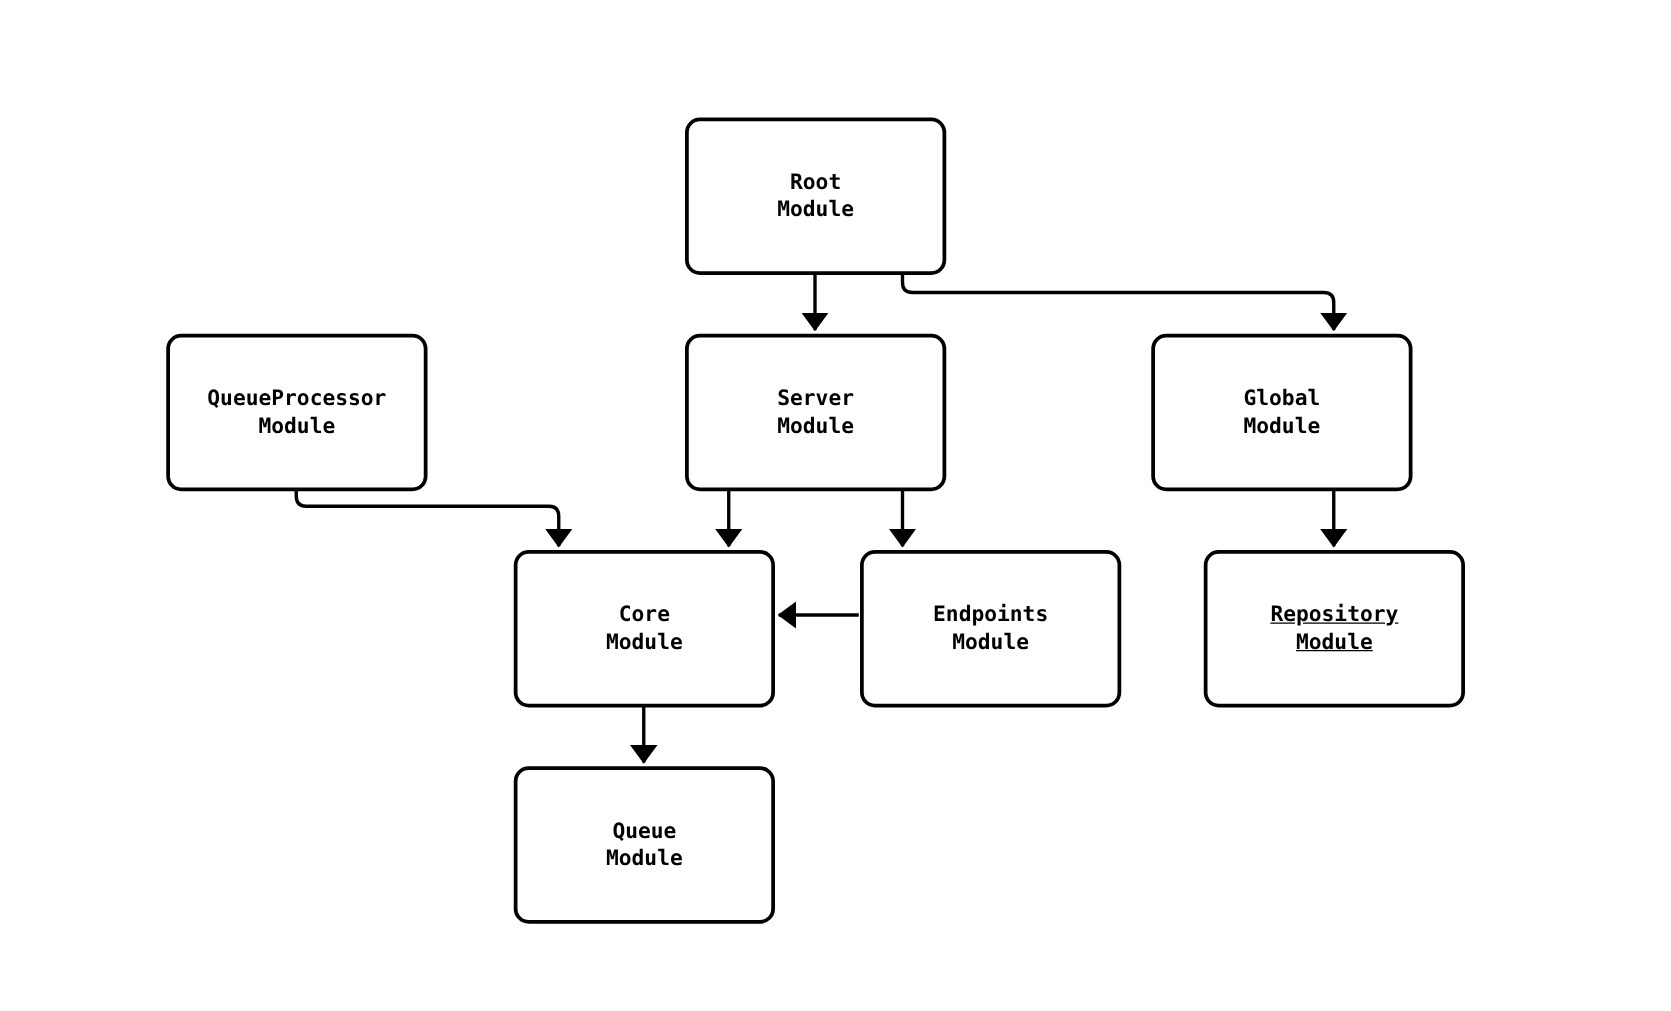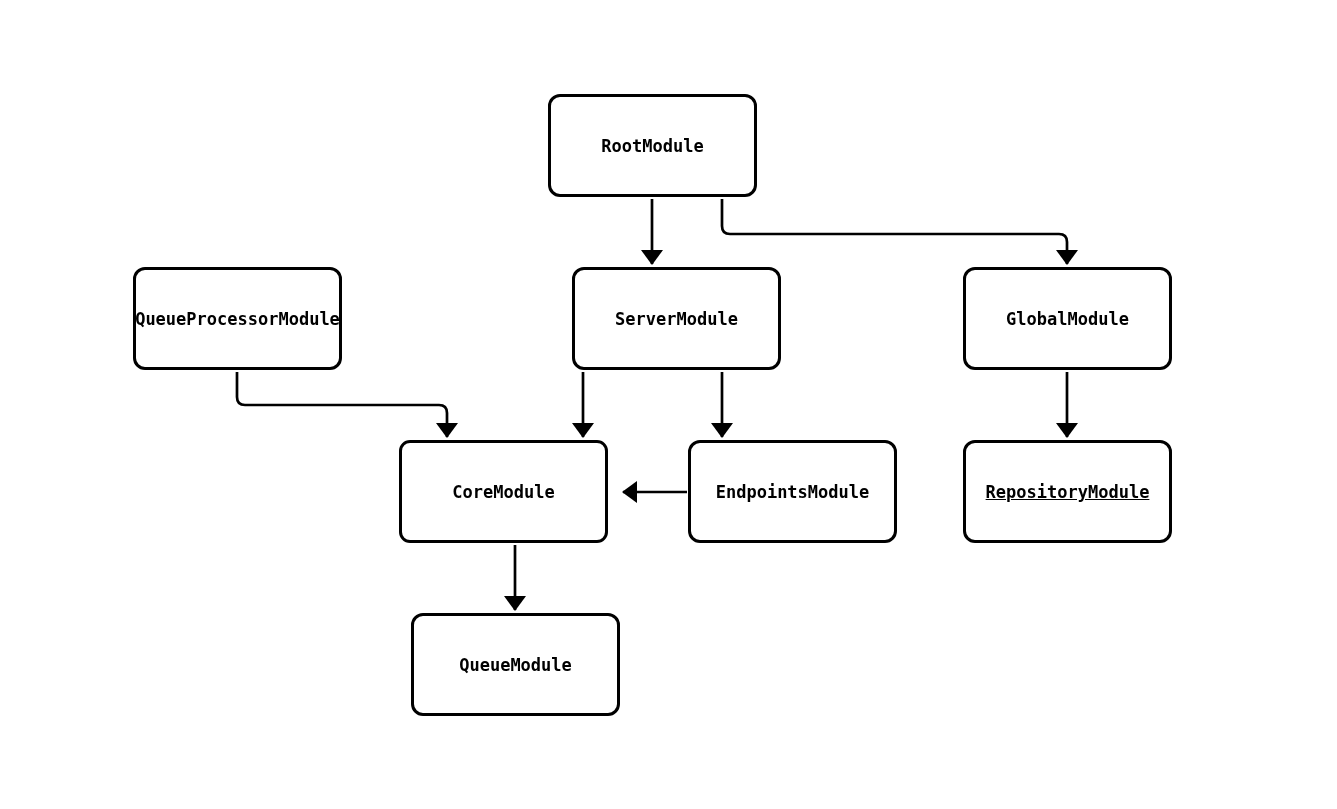--- a/index.html
+++ b/index.html
@@ -18,44 +18,44 @@
   #edge-layer {
     position: absolute;
     left: 0;
     top: 0;
     width: 1337px;
     height: 809px;
   }
   .node {
     position: absolute;
     width: 209px;
-    height: 103px;
+    height: 126px;
     box-sizing: border-box;
     background: #ffffff;
     border: 3px solid #000000;
     border-radius: 12px;
     display: flex;
-    flex-direction: row;
+    flex-direction: column;
     align-items: center;
     justify-content: center;
     text-align: center;
   }
   .node span {
     display: block;
     font-size: 17px;
     line-height: 22px;
     font-weight: bold;
     color: #000000;
     white-space: nowrap;
   }
   #node-root          { left: 548px; top: 94px;  }
   #node-queueprocessor{ left: 133px; top: 267px; }
-  #node-server        { left: 572px; top: 267px; }
-  #node-global        { left: 963px; top: 267px; }
-  #node-core          { left: 399px; top: 440px; border-radius: 11px; }
+  #node-server        { left: 548px; top: 267px; }
+  #node-global        { left: 921px; top: 267px; }
+  #node-core          { left: 411px; top: 440px; }
   #node-endpoints     { left: 688px; top: 440px; text-align: center; }
   #node-repository    { left: 963px; top: 440px; text-decoration: underline; }
   #node-queue         { left: 411px; top: 613px; }
   .edge {
     fill: none;
     stroke: #000000;
     stroke-width: 2.7px;
   }
 </style>
 </head>

